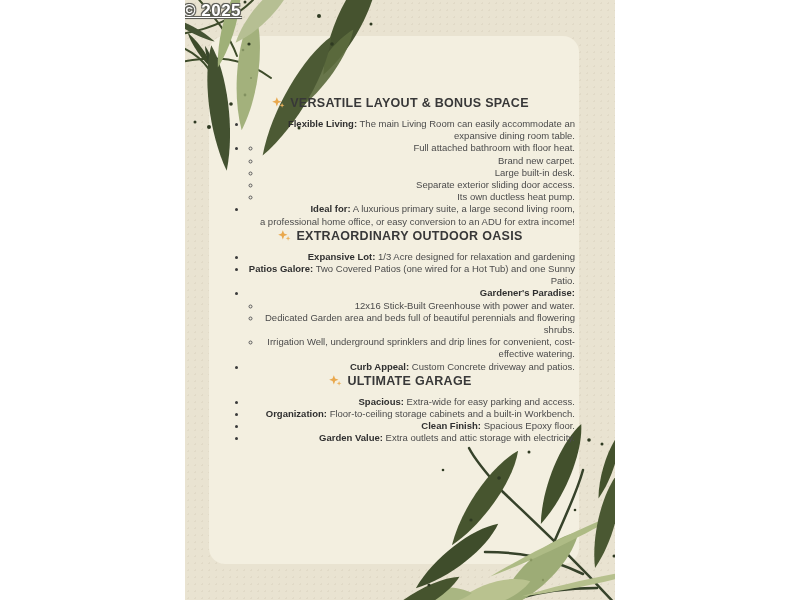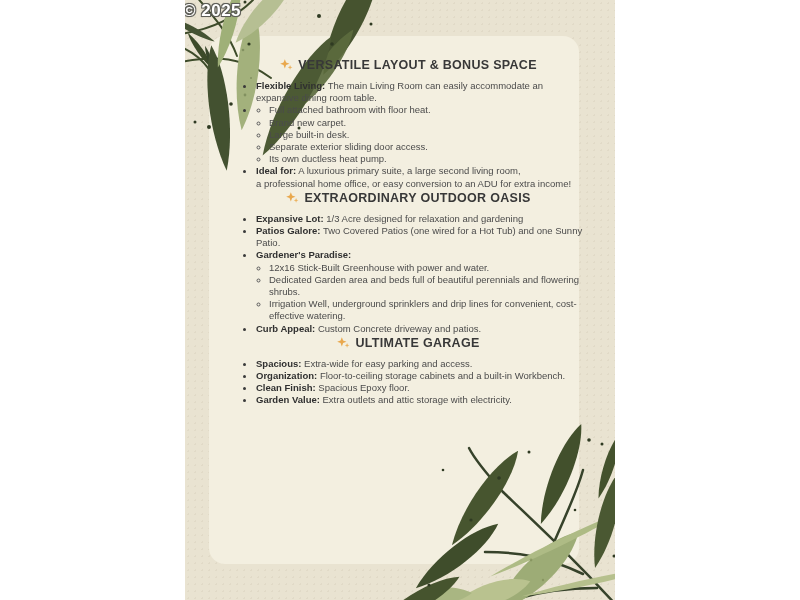--- a/index.html
+++ b/index.html
@@ -26,54 +26,55 @@
     position: absolute; left: 24px; top: 36px;
     width: 370px; height: 528px;
     background: #f3efe0;
     border-radius: 16px;
     z-index: 1;
   }
 
   .leaves { position: absolute; left: 0; top: 0; z-index: 2; pointer-events: none; }
 
   .content {
-    position: absolute; left: 8px; top: 0; width: 430px;
+    position: absolute; left: 0; top: 0; width: 430px;
     box-sizing: border-box;
-    padding: 57px 0 0 0;
+    padding: 95px 0 0 0;
     z-index: 3;
     color: #4b4b4b;
   }
   .section + .section { }
   .section-title {
     margin: 0 0 7px 0;
     display: flex; align-items: center; justify-content: center; gap: 5px;
     font-size: 12.5px; line-height: 16px; font-weight: bold;
     letter-spacing: 0.3px; color: #383838;
   }
   .sparkle { display: inline-flex; }
   ul.lv1 {
     margin: 0; padding: 0 40px 0 62px;
     list-style: disc;
     font-size: 9.5px; line-height: 12.2px;
   }
-  ul.lv1 > li { padding-left: 1px; }
+  ul.lv1 > li { padding-left: 1px; text-align: right; }
   ul.lv1 > li::marker { color: #3a3a3a; font-size: 9px; }
   ul.sub {
     margin: 0; padding: 0 0 0 13px;
     list-style: circle;
   }
   ul.sub > li::marker { color: #5a5a5a; font-size: 8.5px; }
   .lbl { color: #303030; font-weight: bold; }
   .preline { white-space: pre-line; }
 
   .watermark {
     position: absolute; left: -2px; top: 1px; z-index: 4;
     font-size: 17px; font-weight: bold; letter-spacing: 0.5px;
     color: #ffffff;
     text-shadow: -1px -1px 0 #5d5d57, 1px -1px 0 #5d5d57, -1px 1px 0 #5d5d57, 1px 1px 0 #5d5d57, 0 0 2px #5d5d57;
+    text-decoration: underline;
   }
 </style>
 </head>
 <body>
 
 <div class="stage">
   <div class="flyer">
 
     <div class="card"></div>
 

